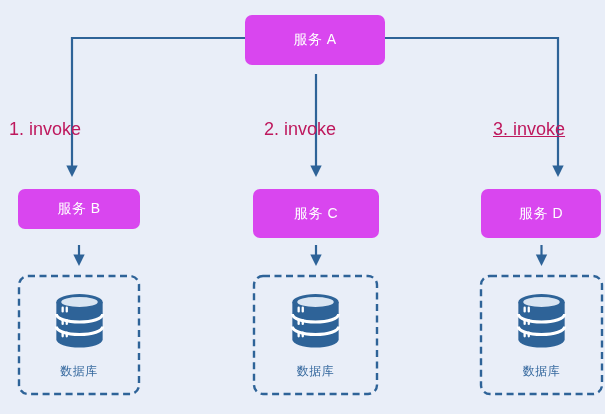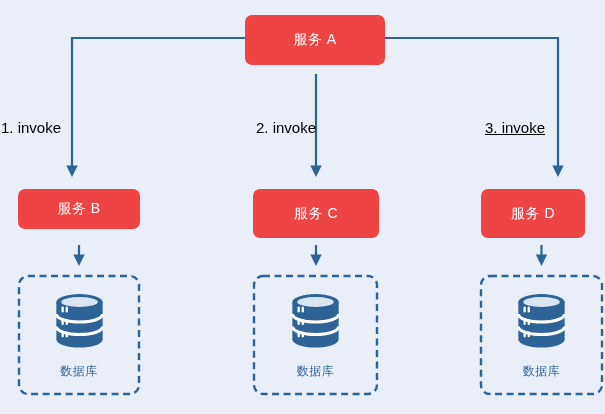--- a/index.html
+++ b/index.html
@@ -12,40 +12,41 @@
     overflow: hidden;
   }
   .connectors {
     position: absolute;
     left: 0; top: 0;
     width: 605px; height: 414px;
     pointer-events: none;
   }
   .service-box {
     position: absolute;
-    background: #ef4444;
+    background: #d946ef;
     border-radius: 7px;
     color: #ffffff;
     font-size: 14px;
     display: flex;
     align-items: center;
     justify-content: center;
     letter-spacing: 0.5px;
   }
   .box-a { left: 245px; top: 15px;  width: 140px; height: 50px; }
   .box-b { left: 18px;  top: 189px; width: 122px; height: 40px; }
   .box-c { left: 253px; top: 189px; width: 126px; height: 49px; }
-  .box-d { left: 481px; top: 189px; width: 104px; height: 49px; }
+  .box-d { left: 481px; top: 189px; width: 120px; height: 49px; }
 
   .edge-label {
     position: absolute;
     top: 119px;
-    font-size: 15px;
-    color: #000000;
+    font-size: 18px;
+    color: #be185d;
     white-space: nowrap;
+    margin-left: 8px;
   }
   .edge-label-1 { left: 1px; }
   .edge-label-2 { left: 256px; }
   .edge-label-3 { left: 485px; text-decoration: underline; }
 
   .db-zone {
     position: absolute;
     top: 276px;
     height: 118px;
     display: flex;

